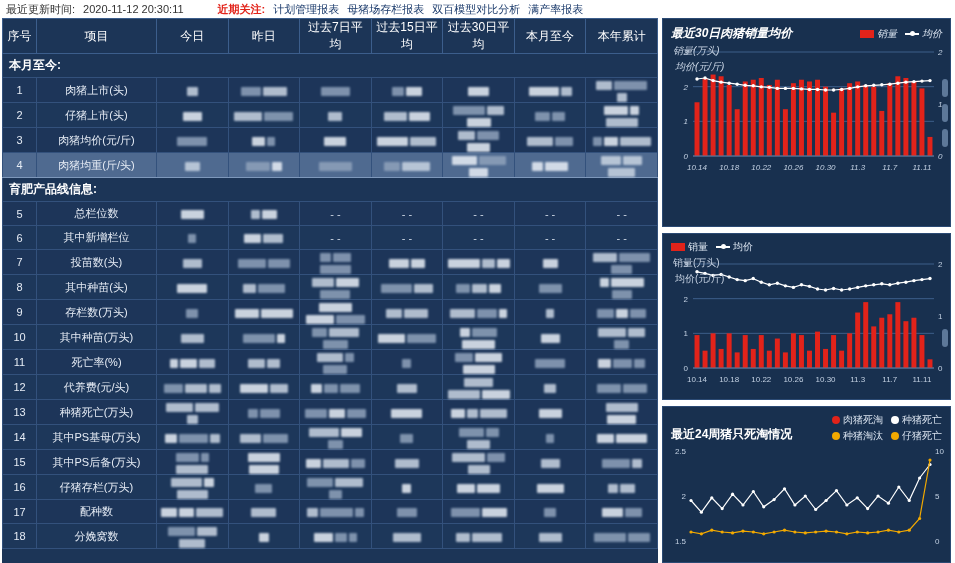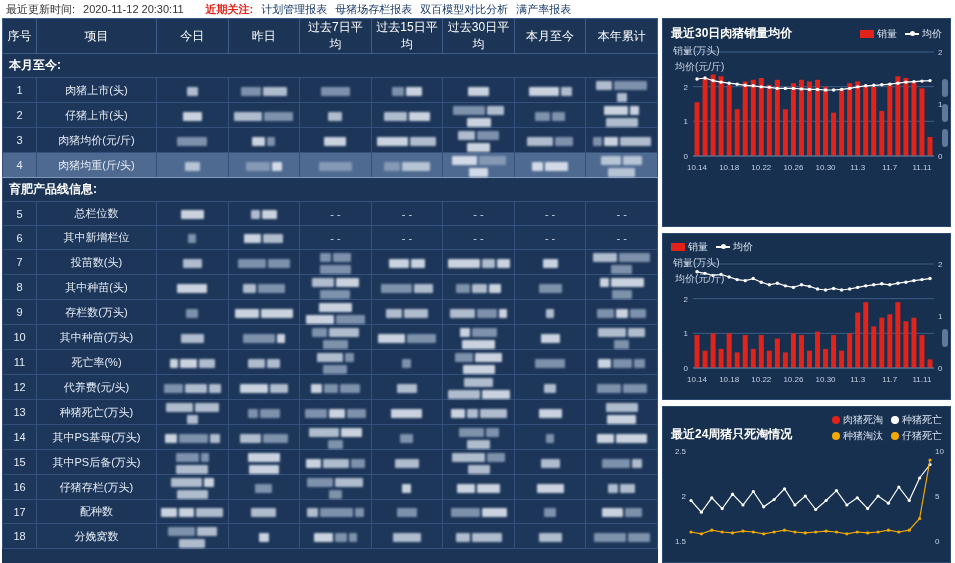--- a/index.html
+++ b/index.html
@@ -22,21 +22,21 @@
     display: flex;
     align-items: center;
     padding: 0 6px;
     font-size: 11px;
     color: #333;
     background: #ffffff;
     gap: 8px;
     white-space: nowrap;
   }
   .topbar .tb-label { color: #333; }
-  .topbar .tb-time { color: #333; margin-right: 14px; }
+  .topbar .tb-time { color: #333; margin-right: 26px; }
   .topbar .tb-focus { color: #e2231a; font-weight: bold; }
   .topbar .tb-link { color: #1a3a6b; }
 
   
   .body-wrap {
     position: absolute;
     top: 18px; left: 0;
     width: 955px; height: 545px;
     display: flex;
     gap: 4px;
@@ -401,21 +401,21 @@
               <td><span class="blk" style="width:14px"></span><span class="blk" style="width:30px"></span></td>
               <td><span class="blk" style="width:23px"></span></td>
               <td><span class="blk d" style="width:32px"></span><span class="blk d" style="width:22px"></span></td>
             </tr>
           </tbody>
       </table>
     </div>
 
     <div class="right-panel">
 
-      <div class="card" style="height:227px;">
+      <div class="card" style="height:227px;font-style:italic;">
         <div class="card-h">
           <span class="card-title">最近30日肉猪销量均价</span>
           <span class="legend">
             <span class="lg">
               <i class="sw-bar"></i>
               <span>销量</span>
             </span>
             <span class="lg">
               <i class="sw-line"></i>
               <span>均价</span>

